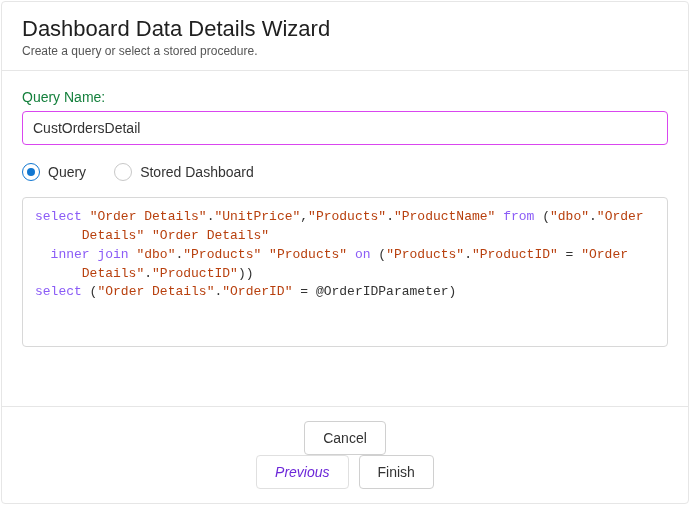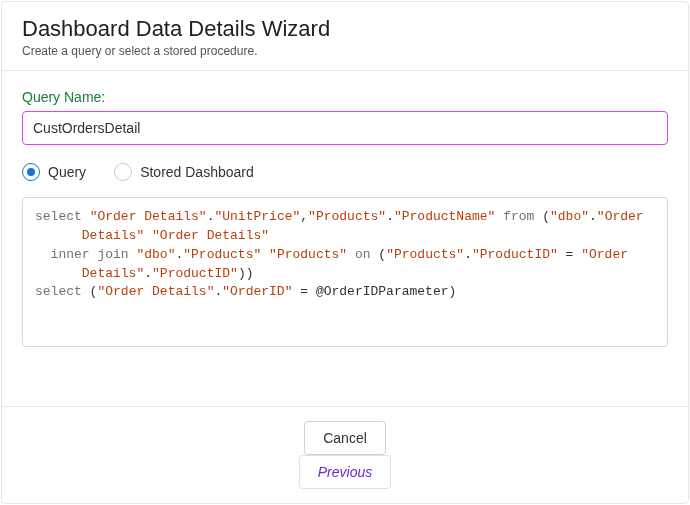--- a/index.html
+++ b/index.html
@@ -106,21 +106,21 @@
     border-radius: 4px;
     background: #fff;
     padding: 10px 12px;
     font-family: "Consolas", "Courier New", monospace;
     font-size: 13px;
     line-height: 1.45;
     color: #333;
     min-height: 150px;
     white-space: pre-wrap;
   }
-  .sql-box .kw { color: #737373; }
+  .sql-box .kw { color: #8b5cf6; }
   .sql-box .str { color: #b8400e; }
   .sql-box .pl { color: #333; }
   .footer {
     border-top: 1px solid #e6e6e6;
     padding: 14px 20px;
     display: flex;
     justify-content: space-between;
     align-items: center;
     flex-direction: column;
   }
@@ -176,16 +176,17 @@
 </span><span class="kw">select</span><span class="pl"> (</span><span class="str">"Order Details"</span><span class="pl">.</span><span class="str">"OrderID"</span><span class="pl"> = @OrderIDParameter)</span></div>
 
   </div>
 
   <div class="footer">
     <div class="btn-group">
       <button class="btn">Cancel</button>
     </div>
     <div class="btn-group">
       <button class="btn disabled">Previous</button>
+      <button class="btn">Finish</button>
     </div>
   </div>
 
 </div>
 
 </body></html>

